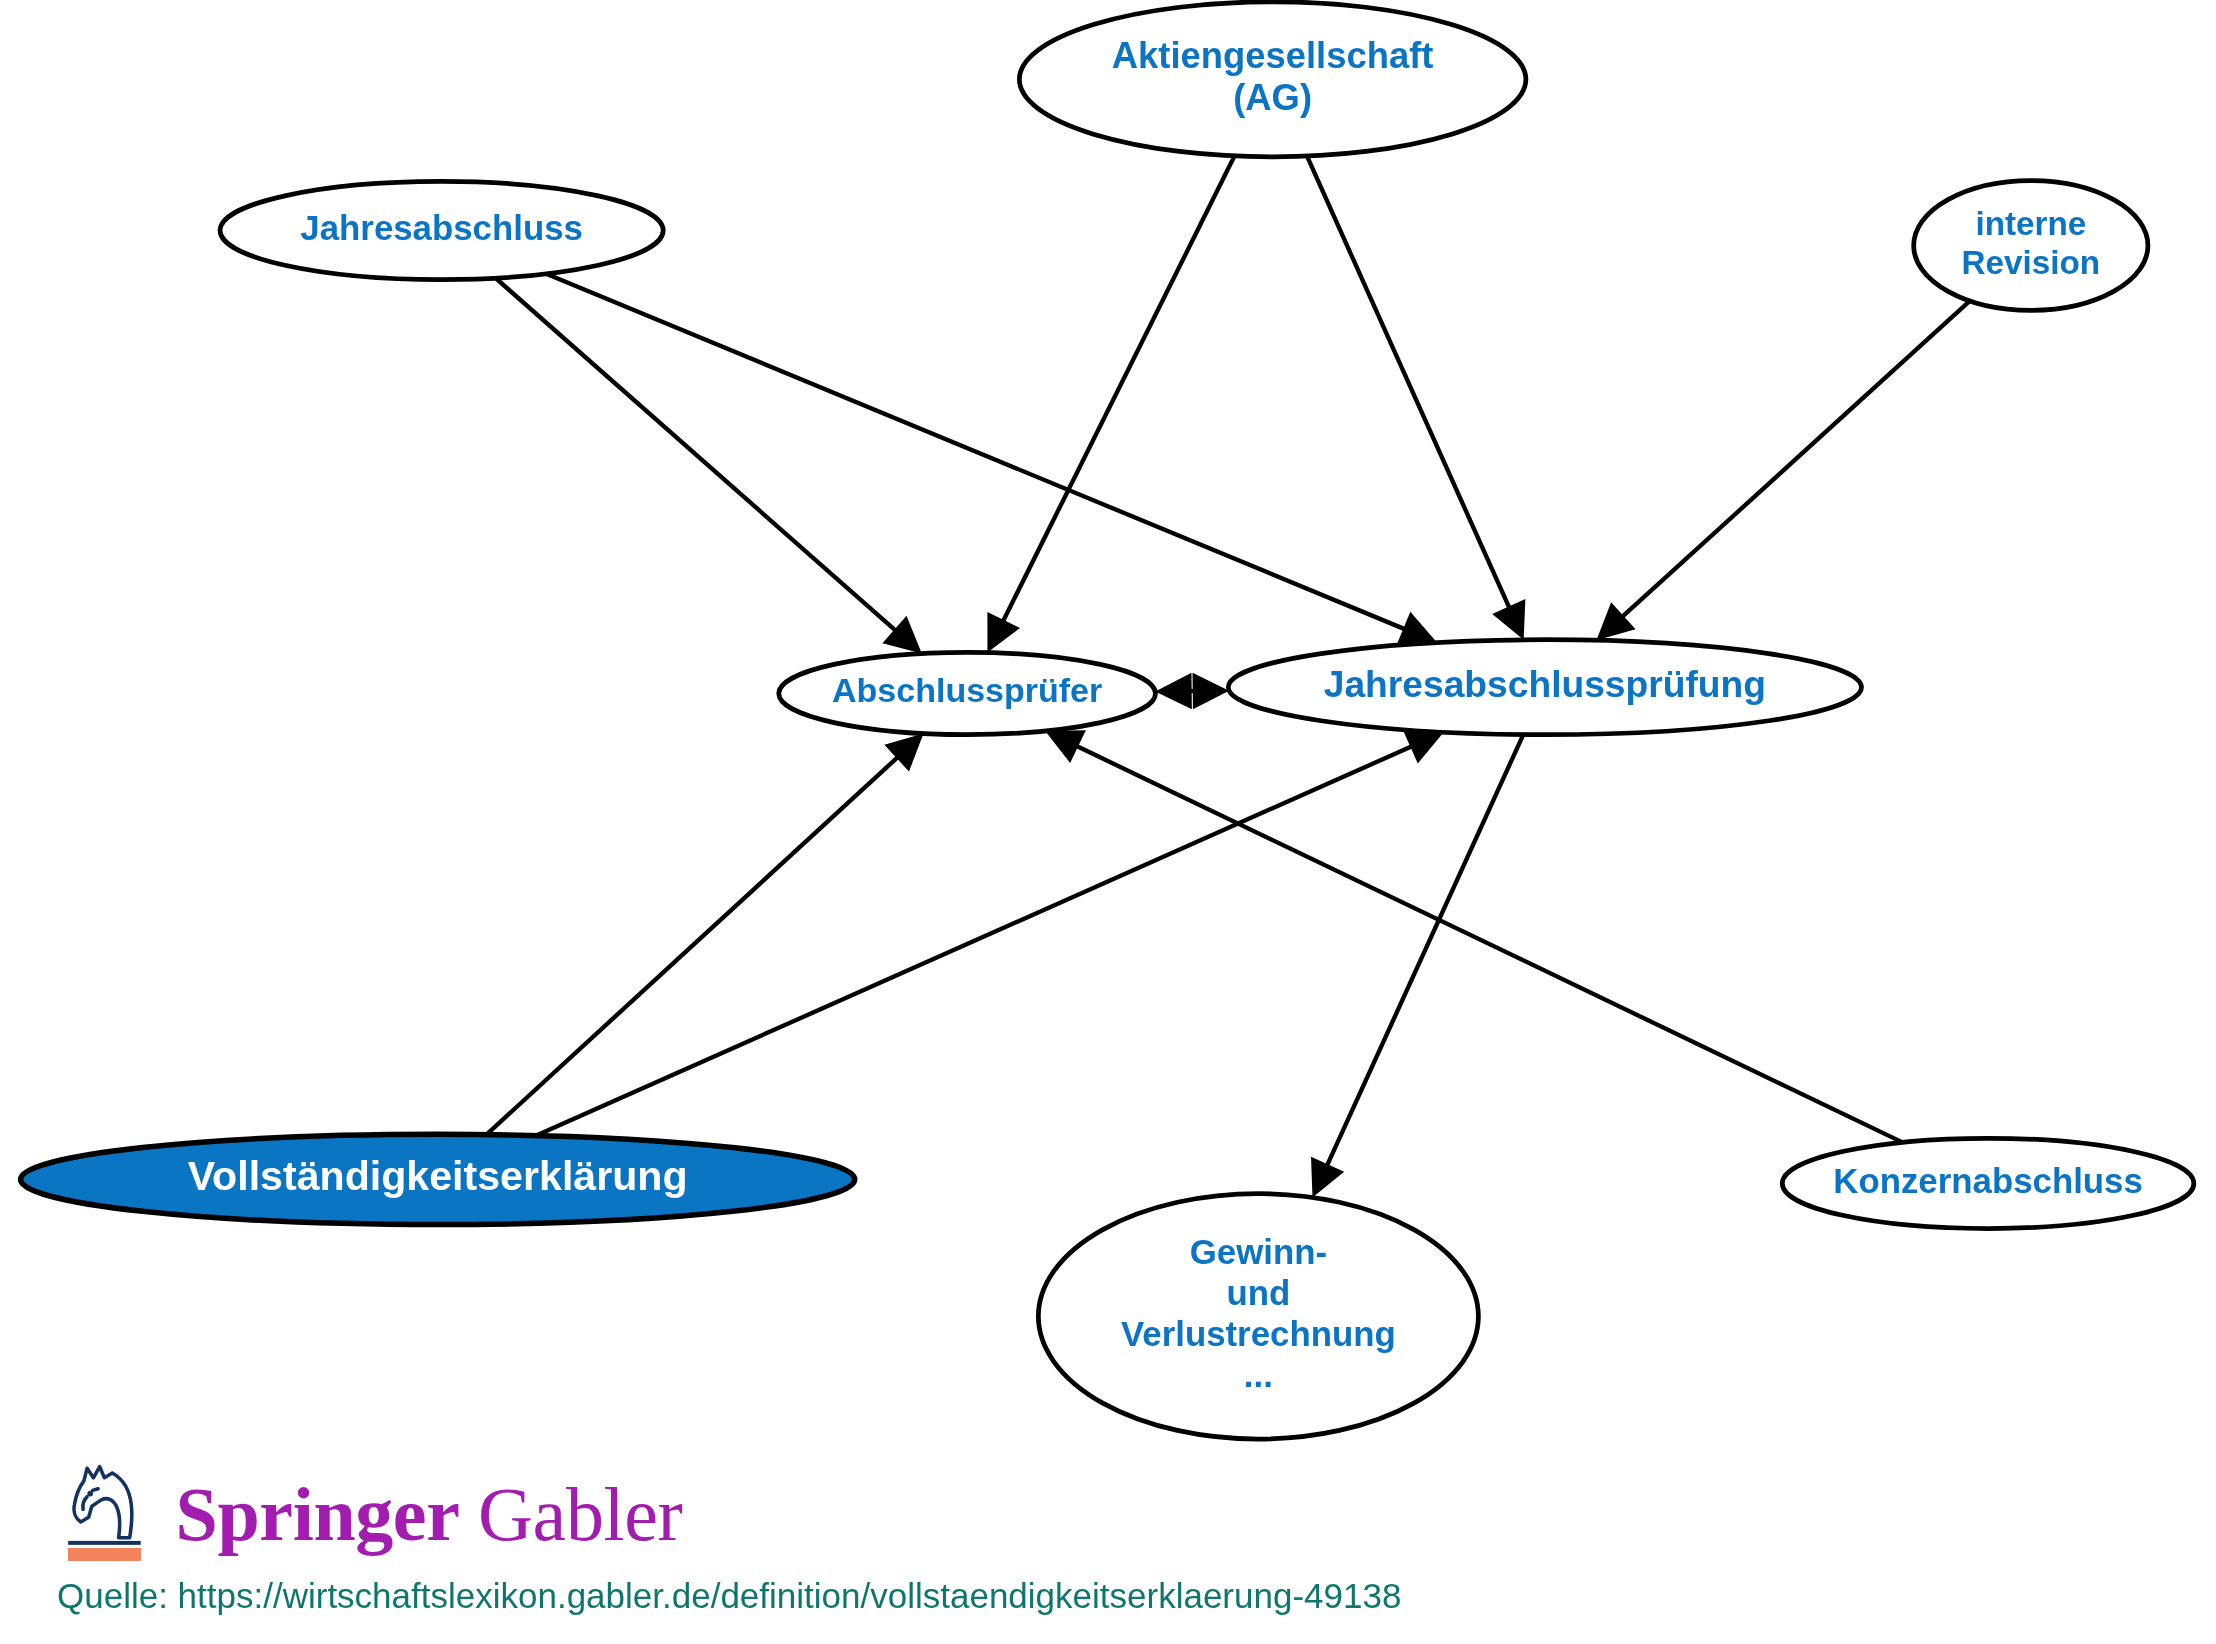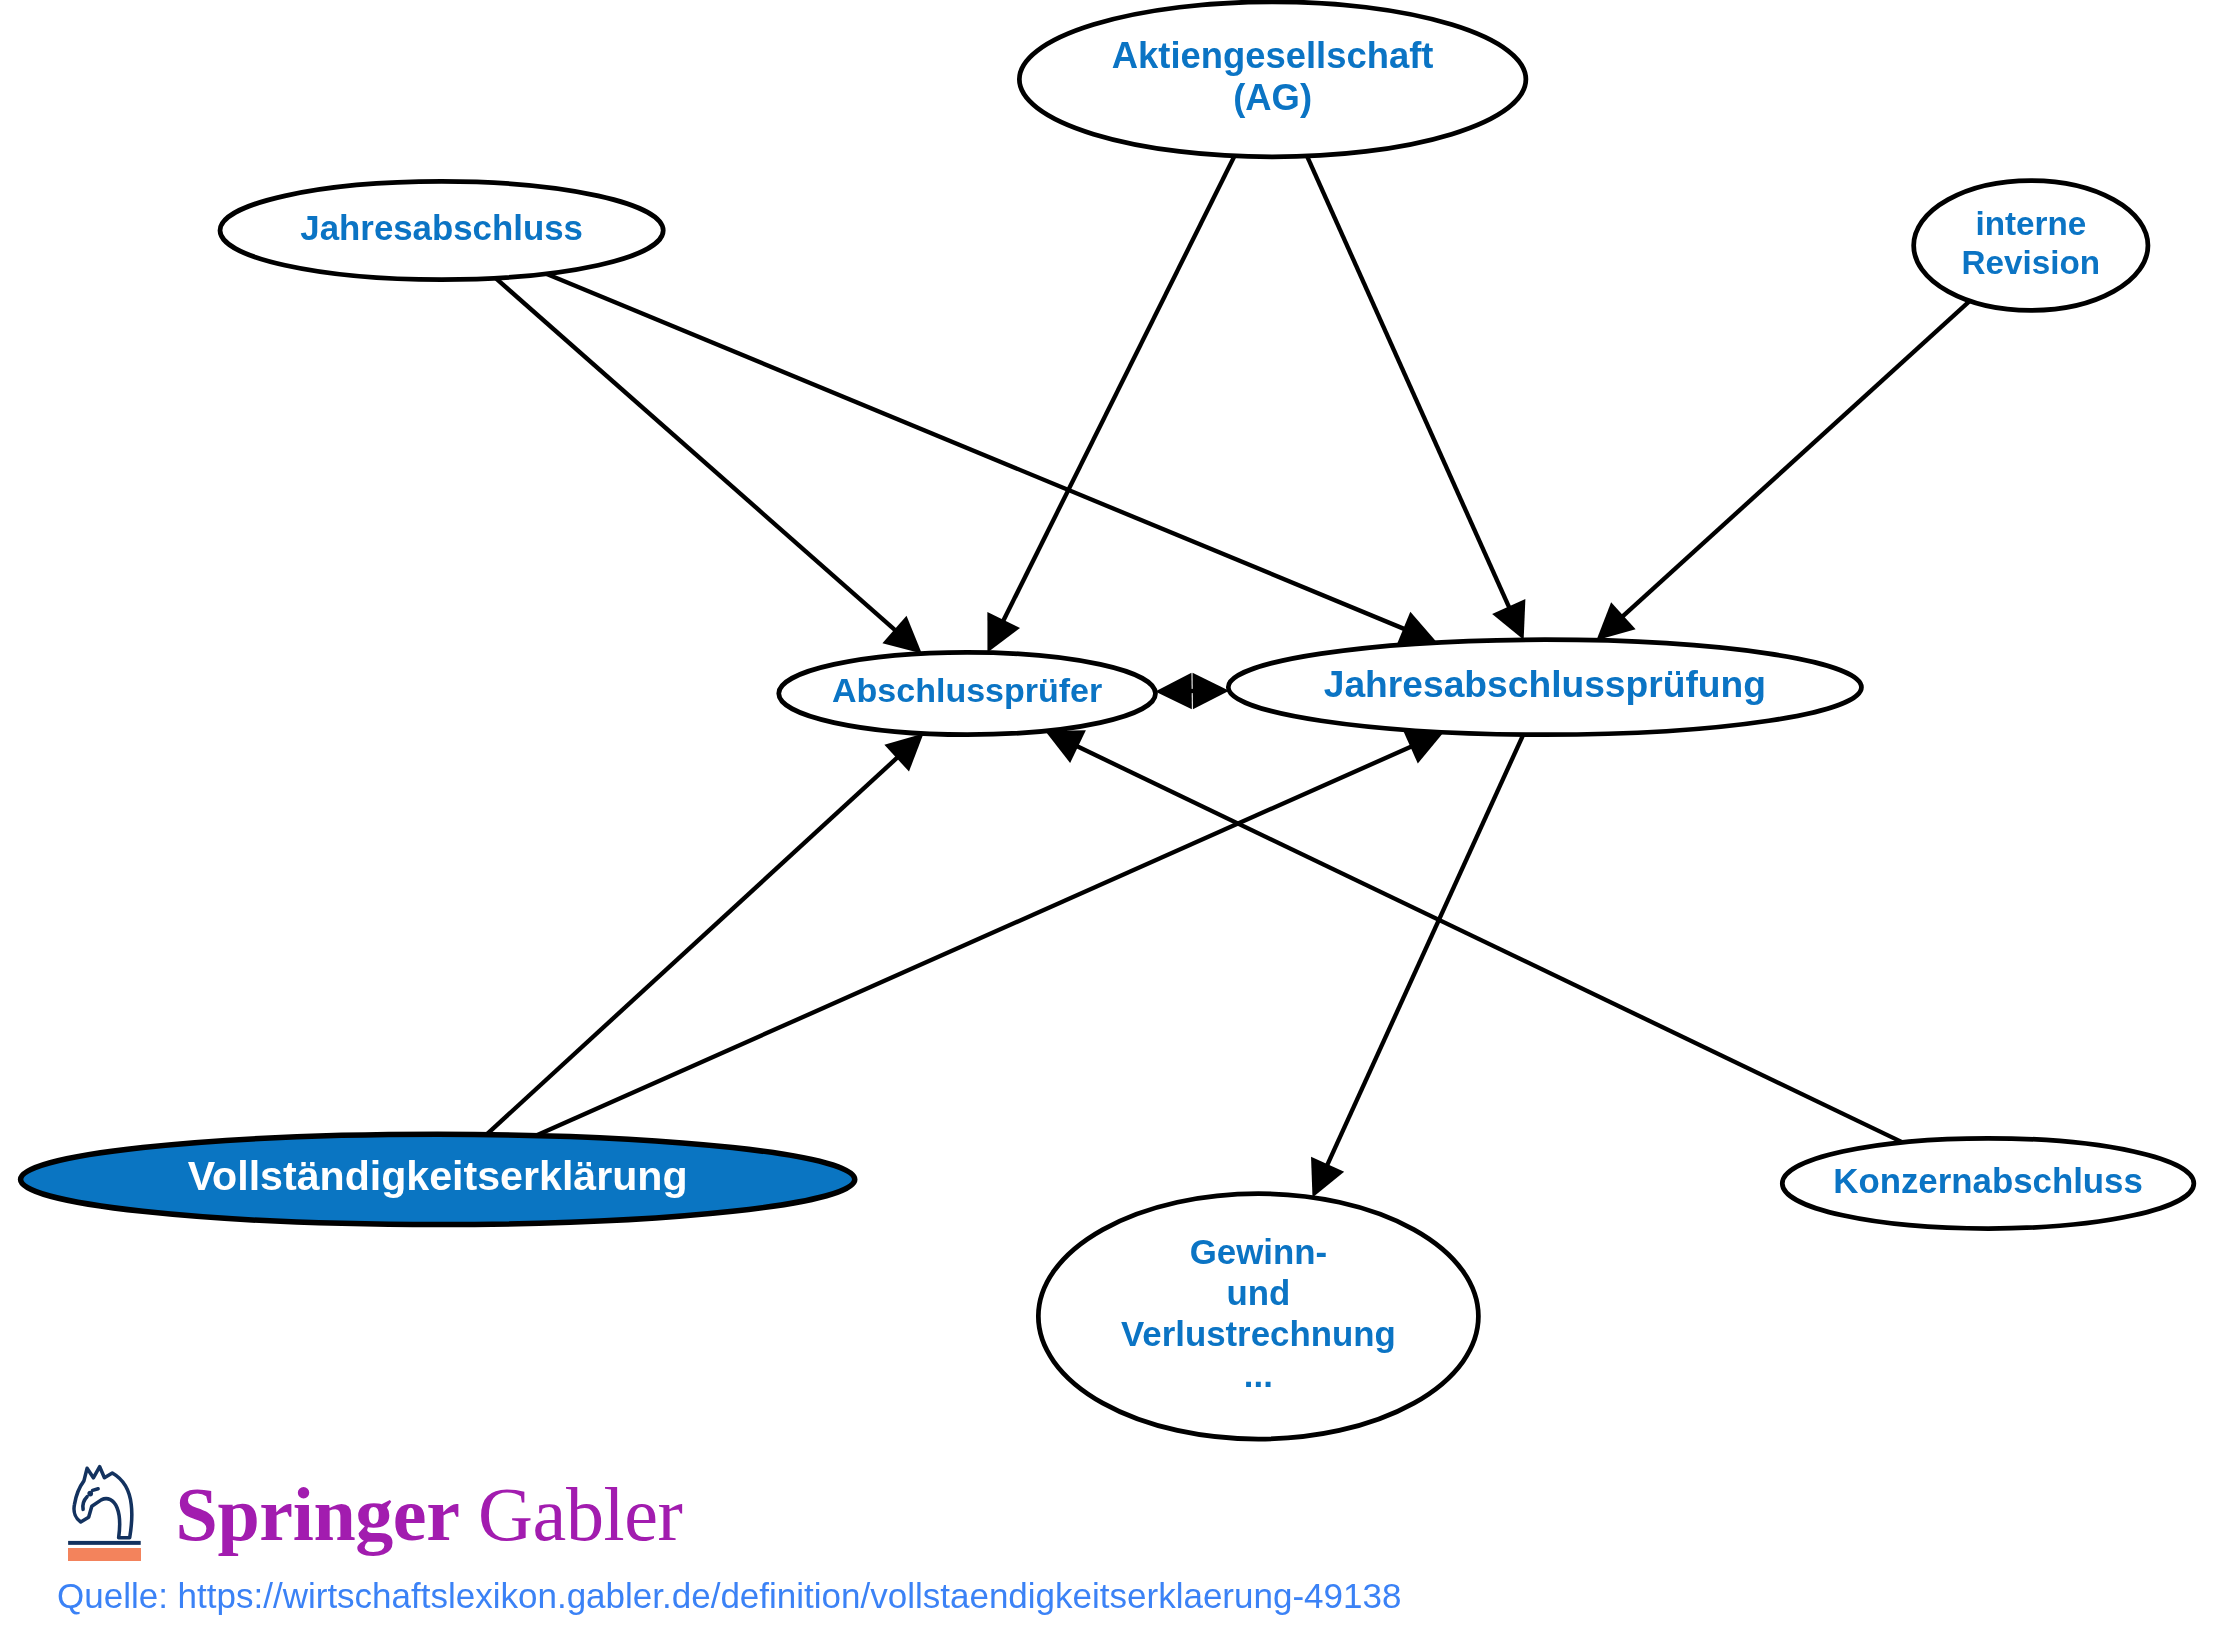--- a/index.html
+++ b/index.html
@@ -104,21 +104,21 @@
   }
   #wordmark .light {
     font-weight: normal;
   }
   #source-line {
     position: absolute;
     left: 57px;
     top: 127px;
     font-family: "Liberation Sans", sans-serif;
     font-size: 35px;
-    color: #3b82f6;
+    color: #0f766e;
     white-space: nowrap;
   }
 </style>
 </head>
 <body>
 
 <div id="stage">
 
   <svg id="graph" viewBox="0 0 2800 2078">
     <g id="edge-layer">

